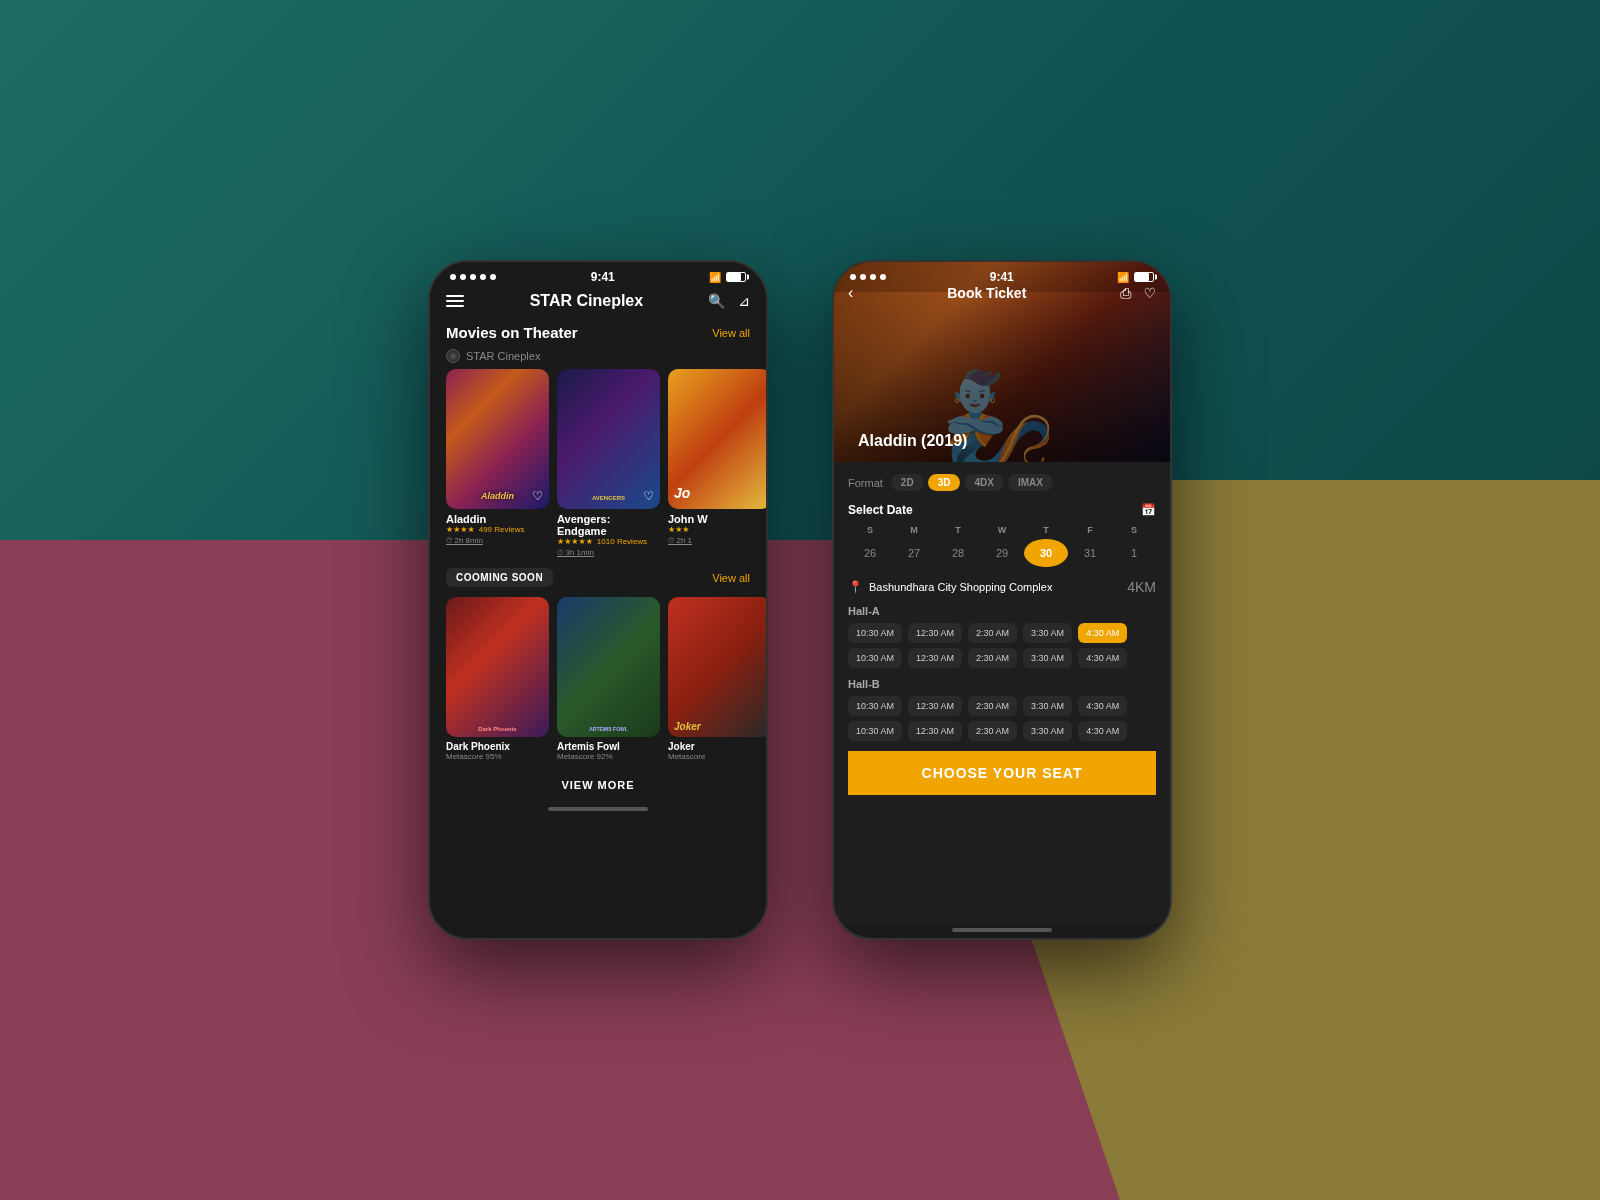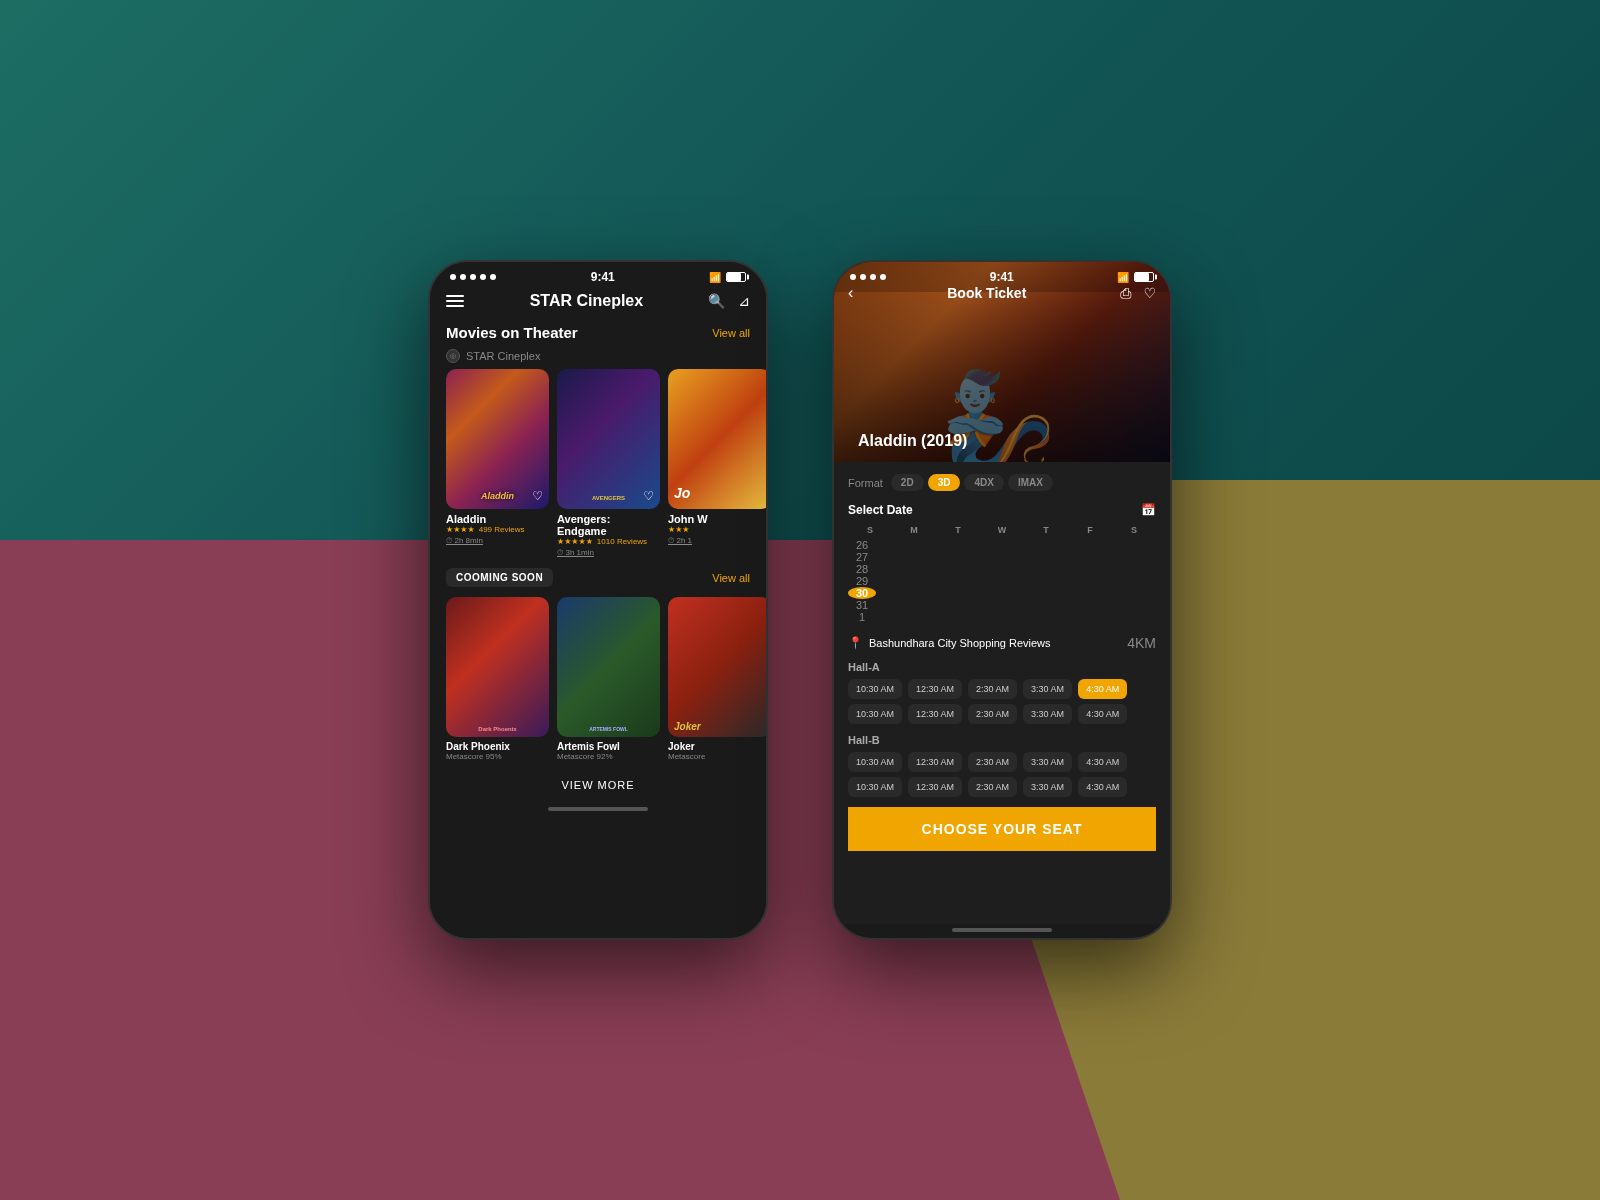--- a/index.html
+++ b/index.html
@@ -415,21 +415,21 @@
     .coming-meta {
       color: #888;
       font-size: 8px;
     }
 
     .view-more-btn {
       display: block;
       text-align: center;
       color: white;
       font-size: 11px;
-      font-weight: 400;
+      font-weight: 700;
       letter-spacing: 1px;
       padding: 12px;
       margin-top: 6px;
     }
 
     
     .home-indicator {
       width: 100px;
       height: 4px;
       background: #555;
@@ -584,21 +584,20 @@
       flex: 1;
       text-align: center;
       color: #888;
       font-size: 9px;
       font-weight: 600;
     }
 
     .dates-row {
       display: flex;
       justify-content: flex-start;
-      flex-direction: column;
     }
 
     .date-cell {
       flex: 1;
       text-align: center;
       width: 28px;
       height: 28px;
       display: flex;
       align-items: center;
       justify-content: center;
@@ -908,21 +907,21 @@
             <span class="date-cell">29</span>
             <span class="date-cell active">30</span>
             <span class="date-cell">31</span>
             <span class="date-cell">1</span>
           </div>
         </div>
 
         <div class="venue-row">
           <div class="venue-left">
             <span class="location-pin">📍</span>
-            <span class="venue-name">Bashundhara City Shopping Reviews</span>
+            <span class="venue-name">Bashundhara City Shopping Complex</span>
           </div>
           <span class="venue-distance">4KM</span>
         </div>
 
         <div class="hall-section">
           <div class="hall-name">Hall-A</div>
           <div class="times-row">
             <span class="time-btn">10:30 AM</span>
             <span class="time-btn">12:30 AM</span>
             <span class="time-btn">2:30 AM</span>

